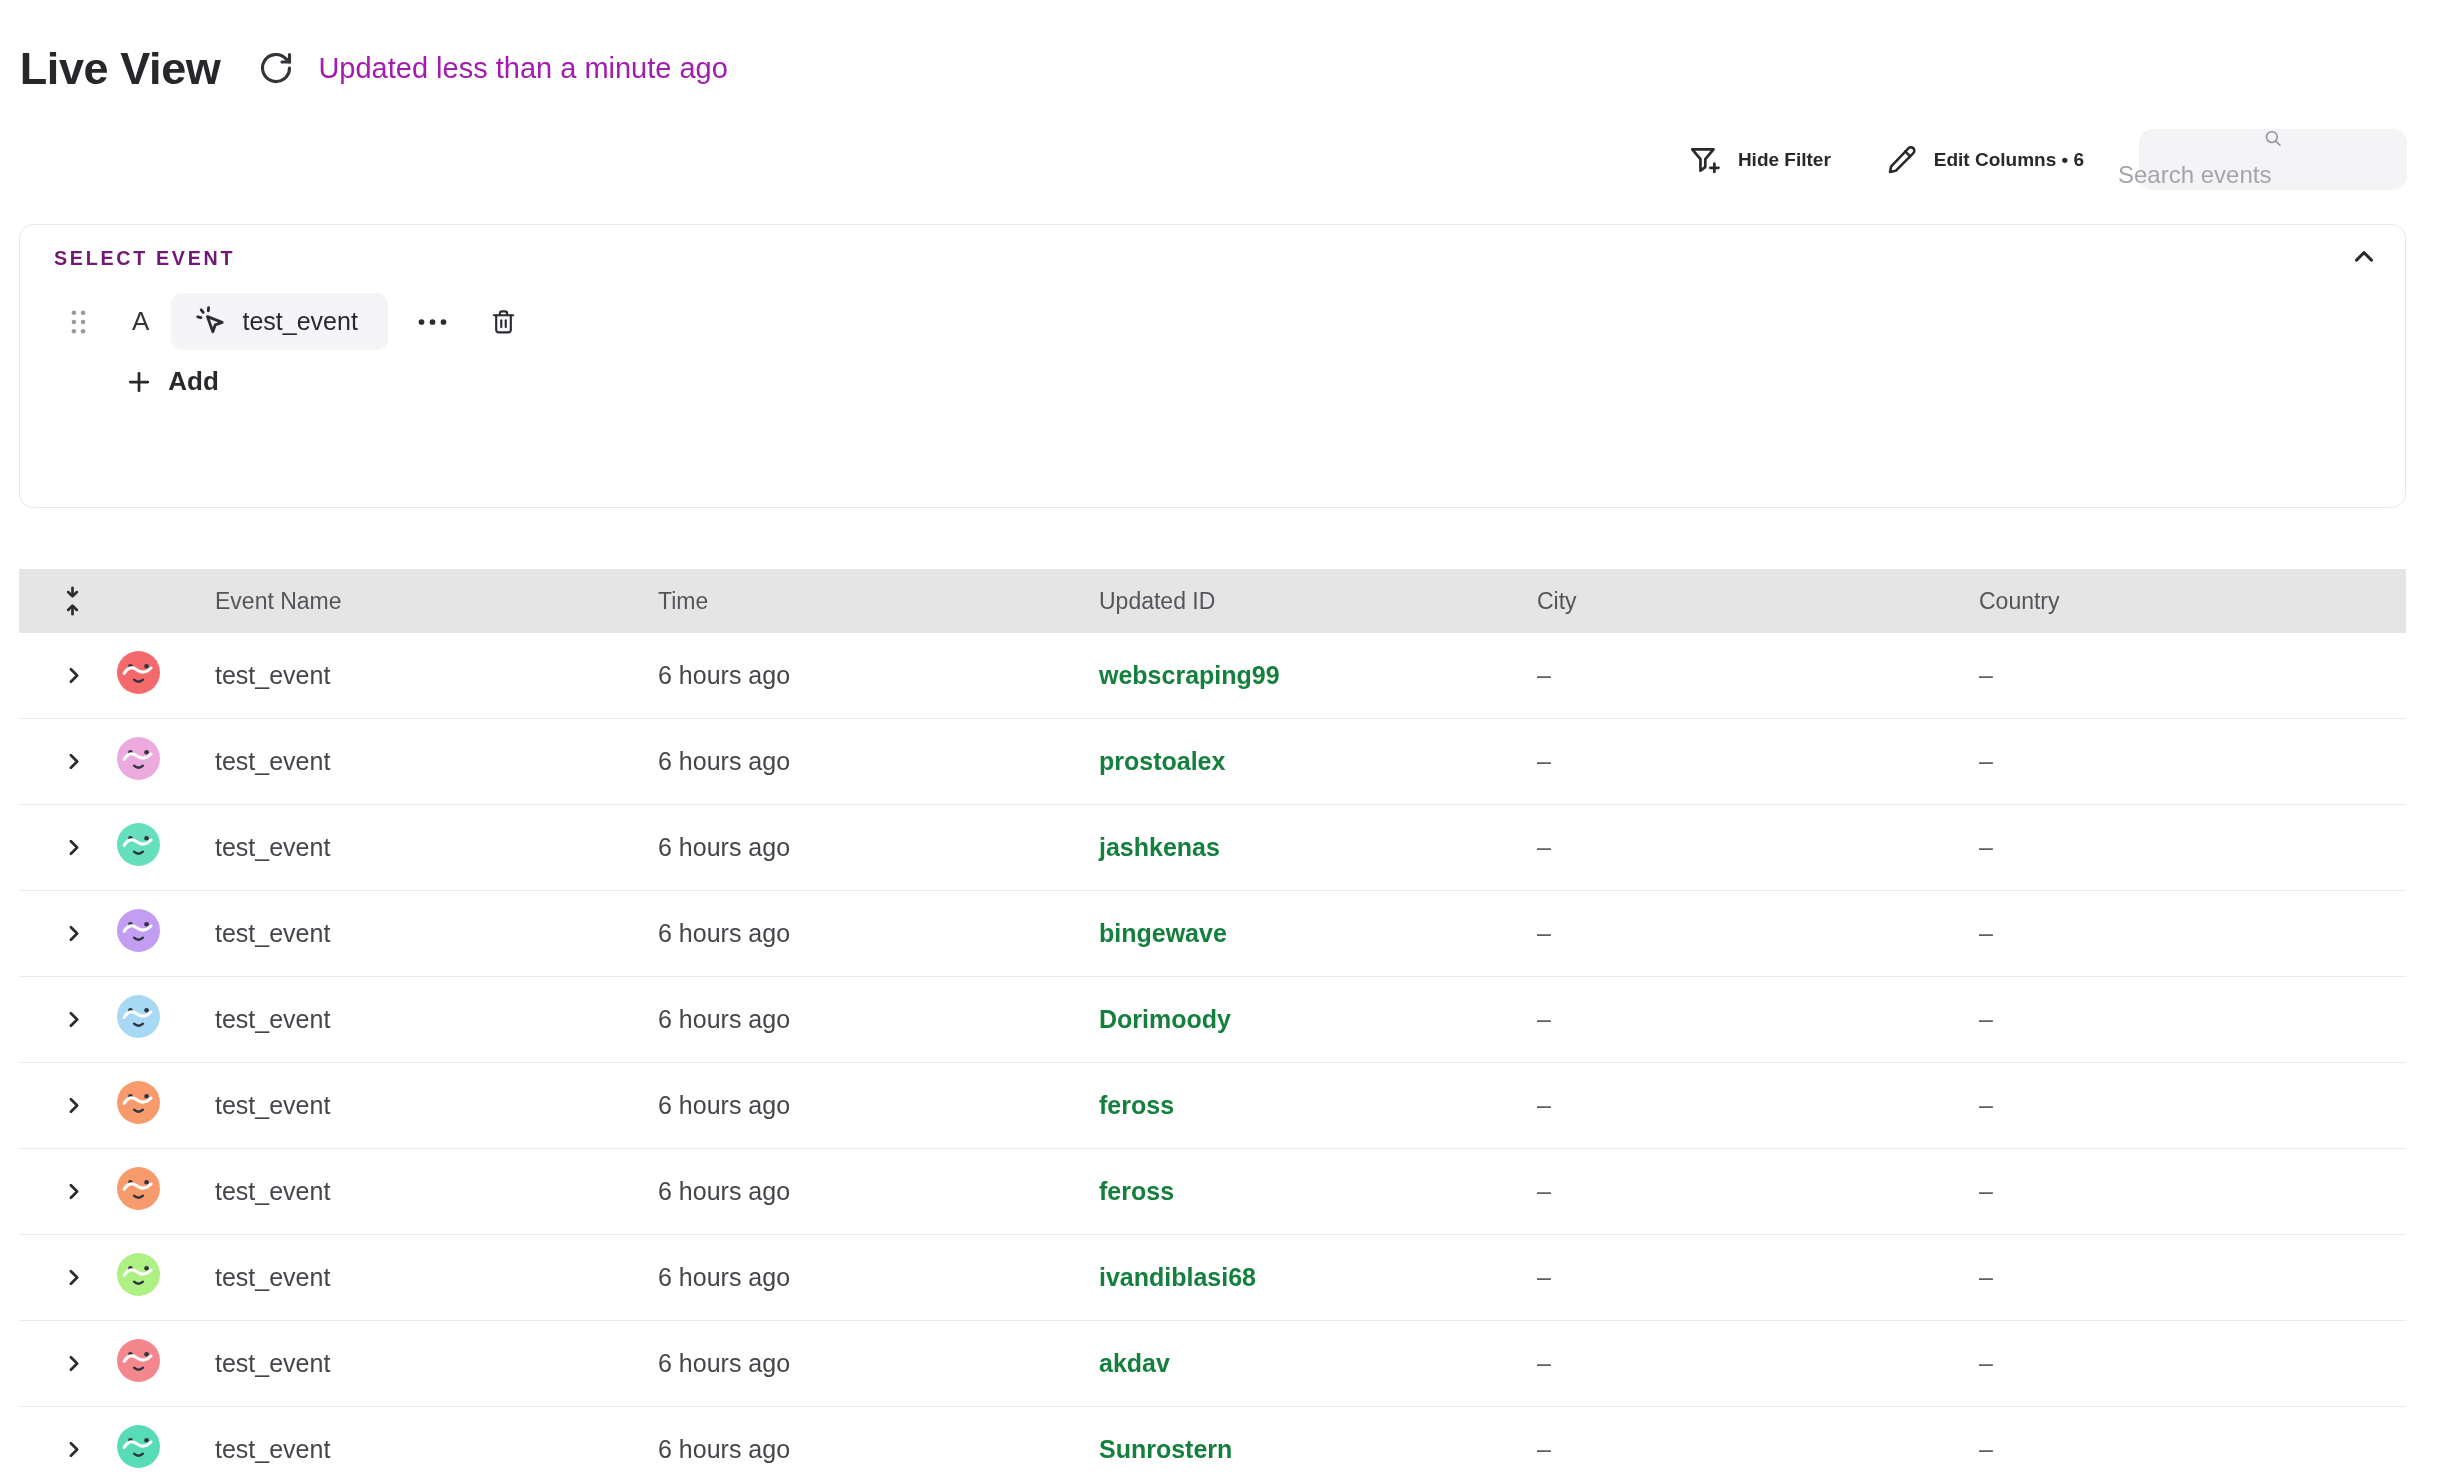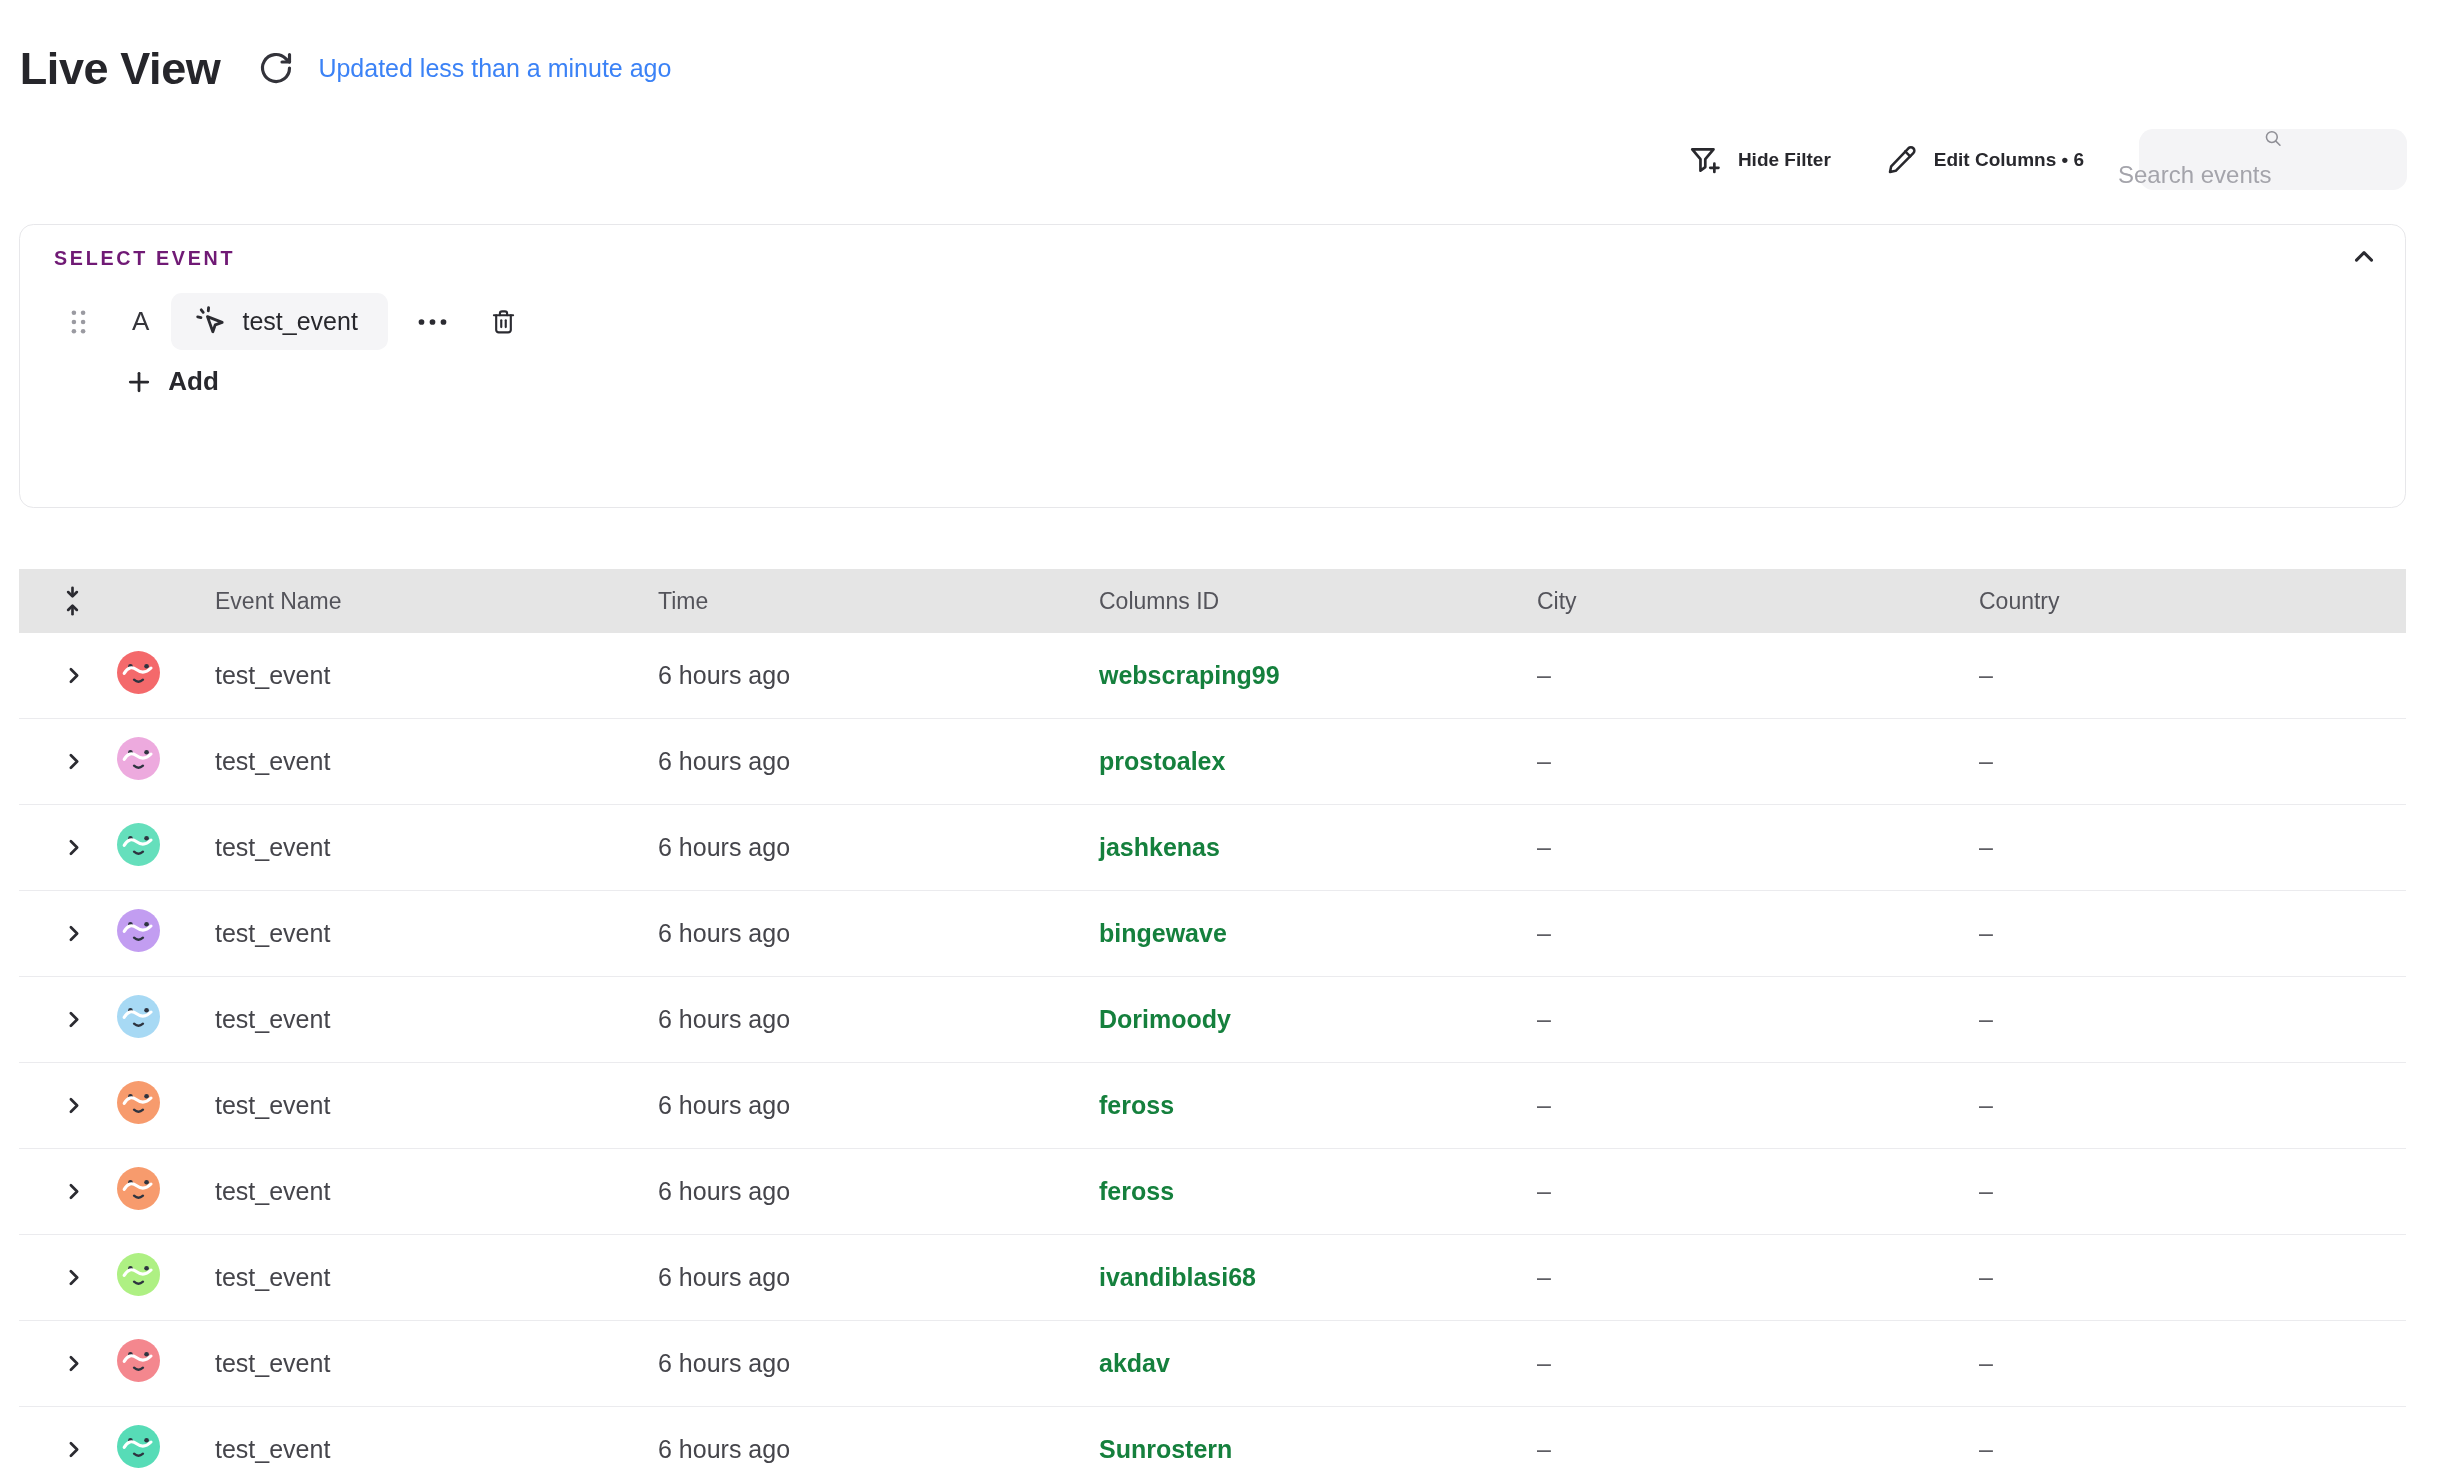--- a/index.html
+++ b/index.html
@@ -4,21 +4,21 @@
 <style>
   * { box-sizing: border-box; }
   html,body { margin:0; padding:0; background:#ffffff; }
   body { font-family:"Liberation Sans","DejaVu Sans",sans-serif; color:#2b2b30; }
   .page { position:relative; width:2462px; height:1478px; background:#fff; overflow:hidden;margin-top:20px; }
 
   
   .page-header { position:absolute; top:19.7px; left:19.7px; display:flex; align-items:center; height:57px; }
   .page-title { font-size:45px; font-weight:800; letter-spacing:-0.4px; color:#26262b; margin:0 0 0 0; line-height:57px; }
   .refresh-btn { background:none; border:none; padding:0; margin-left:36px; width:39px; height:39px; cursor:pointer; display:flex; align-items:center; justify-content:center; }
-  .updated-text { margin-left:23px; font-size:25px; color:#3b82f6; }
+  .updated-text { margin-left:23px; font-size:29px; color:#a21caf; }
 
   
   .toolbar { position:absolute; top:109px; right:55px; height:61px; display:flex; align-items:center; gap:55px; }
   .tool-btn { display:flex; align-items:center; gap:16px; background:none; border:none; padding:0; cursor:pointer; font-family:inherit; font-size:19px; font-weight:600; color:#28282d; }
   .search-box { width:268px; height:61px; background:#f4f4f6; border-radius:14.3px; display:flex; align-items:center; padding:0 16px; gap:12.5px;flex-direction:column; }
   .search-box input { flex:1; min-width:0; border:none; background:transparent; outline:none; font-family:inherit; font-size:24px; color:#33333a; }
   .search-box input::placeholder { color:#a4a4ab; }
 
   
   .panel { position:absolute; top:204px; left:19px; width:2387px; height:284px; border:1.8px solid #e7e7ea; border-radius:14.3px; background:#fff; }
@@ -155,21 +155,21 @@
         <svg class="ic" width="29" height="36" viewBox="0 0 24 28" fill="none" stroke="#2b2b31" stroke-width="2.2" stroke-linecap="round" stroke-linejoin="round">
           <line x1="12" y1="3" x2="12" y2="9.5"></line>
           <polyline points="8.4 6.6 12 10.2 15.6 6.6"></polyline>
           <line x1="12" y1="25" x2="12" y2="18.5"></line>
           <polyline points="8.4 21.4 12 17.8 15.6 21.4"></polyline>
         </svg>
       </div>
       <div class="th"></div>
       <div class="th">Event Name</div>
       <div class="th">Time</div>
-      <div class="th">Columns ID</div>
+      <div class="th">Updated ID</div>
       <div class="th">City</div>
       <div class="th">Country</div>
     </div>
     <div id="tbody">
   <div class="tr">
     <div class="td cell-collapse">
       <button class="row-expand-btn">
         <svg class="ic" width="25" height="25" viewBox="0 0 24 24" fill="none" stroke="#2b2b31" stroke-width="2.6" stroke-linecap="round" stroke-linejoin="round">
           <polyline points="9.5 6 15.5 12 9.5 18"></polyline>
         </svg>

